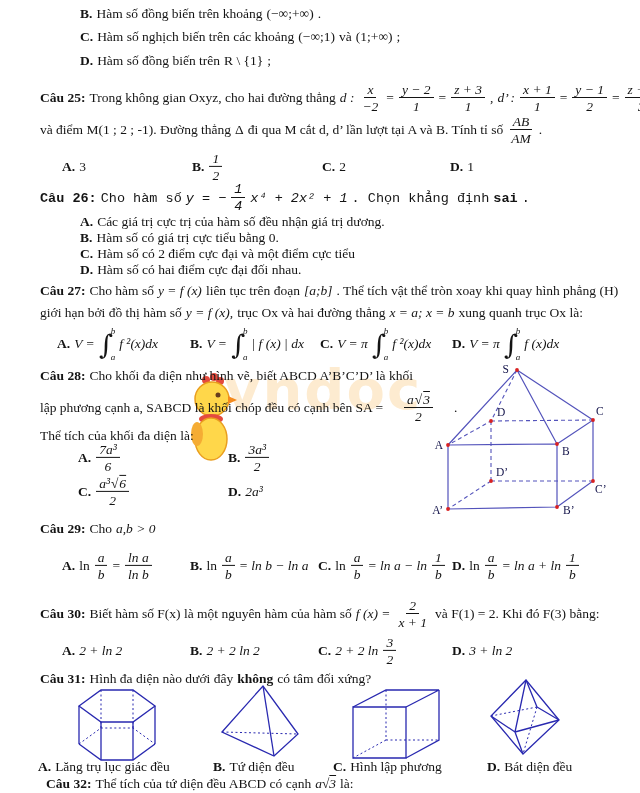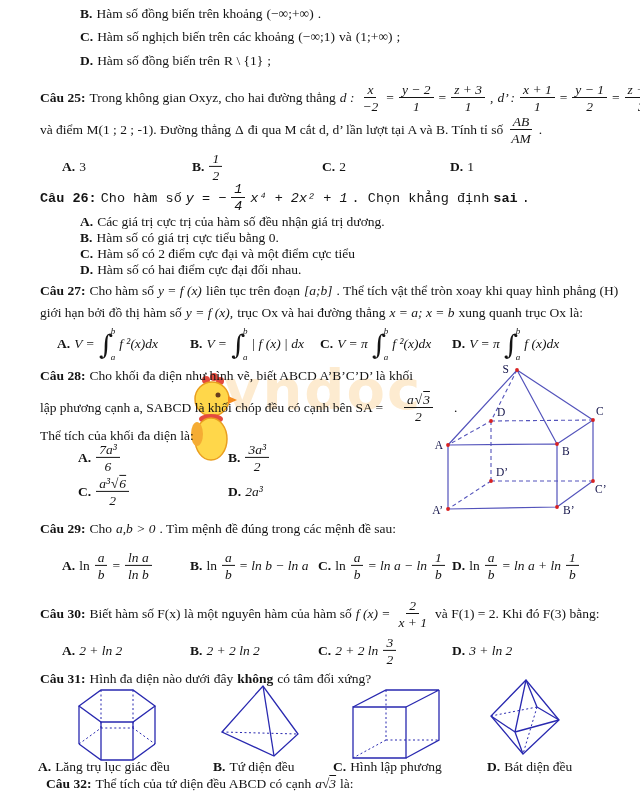--- a/index.html
+++ b/index.html
@@ -316,21 +316,20 @@
       <text class="figlabel" x="139" y="154">B’</text>
       <text class="figlabel" x="171" y="133">C’</text>
       <text class="figlabel" x="72" y="116">D’</text>
     </g>
   </svg>
 
   <div class="line" style="left:40px;top:521px;">
     <span class="b">Câu 29:</span>
     <span>Cho</span>
     <span class="it">a,b &gt; 0</span>
-    <span>. Tìm mệnh đề đúng trong các mệnh đề sau:</span>
   </div>
   <div class="optrow" style="top:543px;height:46px;">
     <span class="opt" style="left:62px;">
       <span class="b">A.</span>
       <span>ln</span>
       <span class="frac">
           <span class="num">a</span>
           <span class="den">b</span>
         </span>
       <span>=</span>

